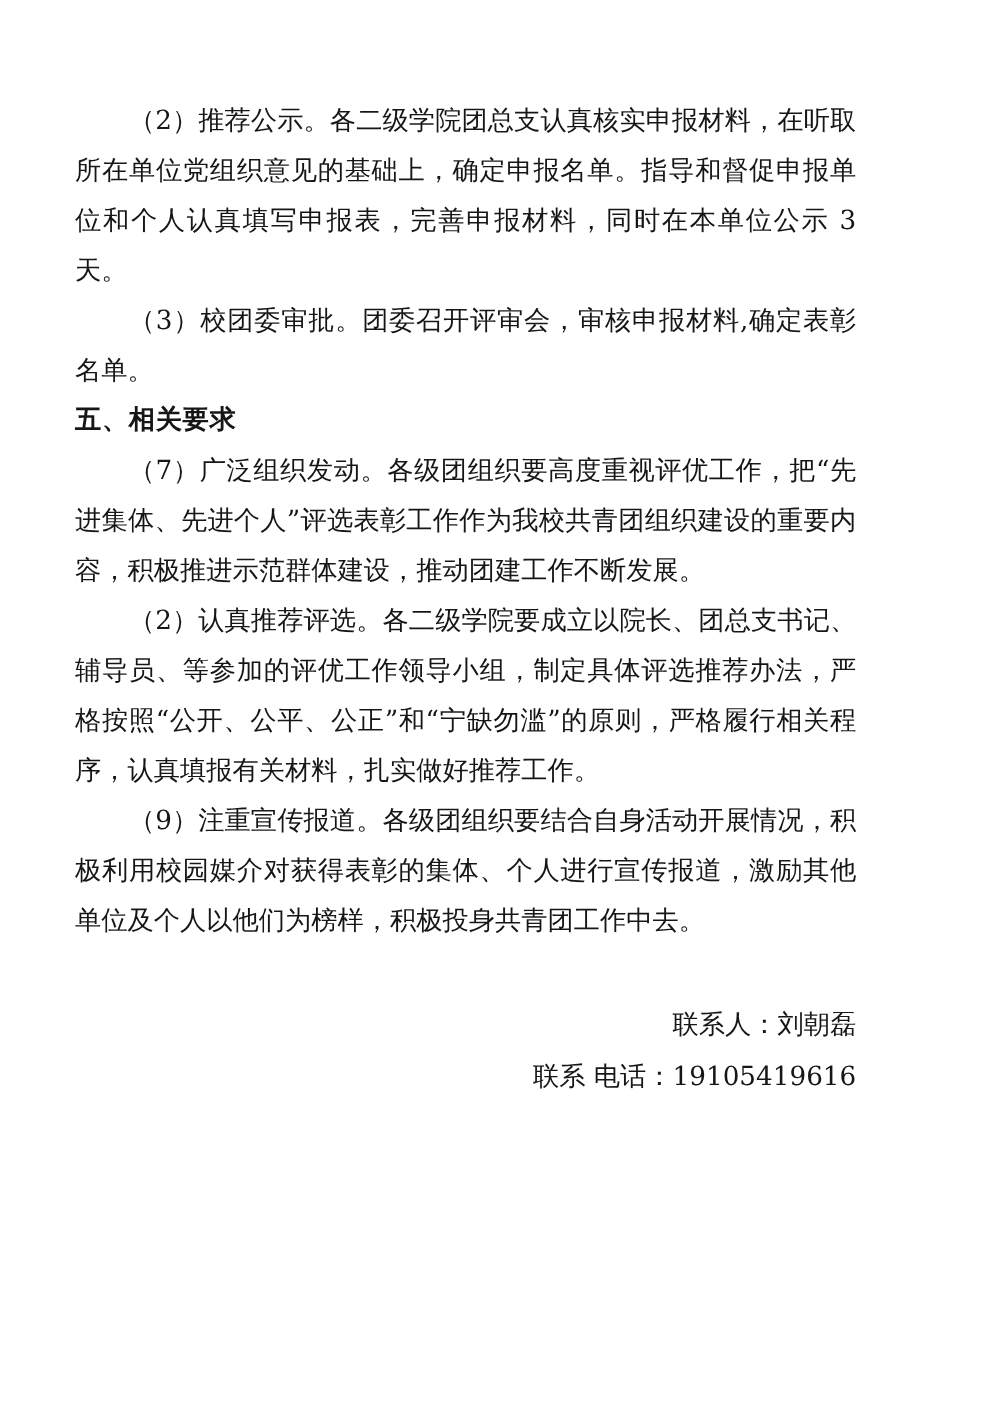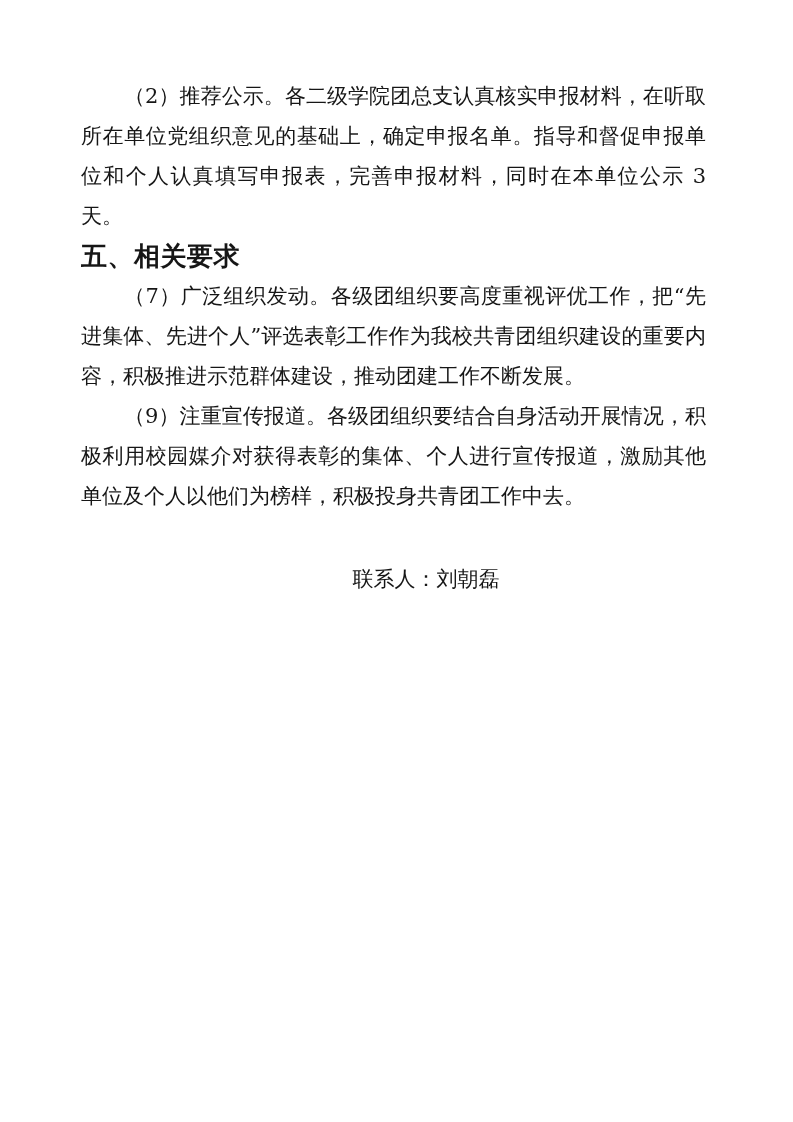--- a/index.html
+++ b/index.html
@@ -6,62 +6,65 @@
     margin: 0;
     padding: 0;
     background: #ffffff;
   }
   .page {
     position: relative;
     width: 793px;
     height: 1122px;
     background: #ffffff;
     box-sizing: border-box;
-    padding: 76px 83px 0 81px;
+    padding: 76px 83px 0 60px;
     color: #161616;
     font-family: "DejaVu Serif", "Liberation Serif", serif;
     overflow: hidden;
   }
   .doc-body {
     width: 625px;
   }
   .body-para {
     margin: 0;
     font-size: 21px;
     line-height: 40px;
     text-align: justify;
     text-justify: inter-ideograph;
     text-indent: 2.05em;
     word-break: break-all;
   }
   .section-heading {
     margin: 0;
-    font-size: 26px;
+    font-size: 21px;
     line-height: 40px;
     font-weight: 700;
     font-family: "Liberation Sans", "DejaVu Sans", sans-serif;
     text-indent: 0;
     letter-spacing: 0.5px;
   }
   .contact-line {
     margin: 0;
     font-size: 21px;
     line-height: 42px;
     text-indent: 3.1em;
-    text-align: center;
+    text-align: right;
   }
   .spacer {
     height: 42px;
   }
 </style>
 </head>
 <body>
 
 <div class="page">
   <div class="doc-body" id="doc-body">
       <p class="body-para">（2）推荐公示。各二级学院团总支认真核实申报材料，在听取所在单位党组织意见的基础上，确定申报名单。指导和督促申报单位和个人认真填写申报表，完善申报材料，同时在本单位公示 3 天。</p>
+      <p class="body-para">（3）校团委审批。团委召开评审会，审核申报材料,确定表彰名单。</p>
       <h2 class="section-heading">五、相关要求</h2>
       <p class="body-para">（7）广泛组织发动。各级团组织要高度重视评优工作，把“先进集体、先进个人”评选表彰工作作为我校共青团组织建设的重要内容，积极推进示范群体建设，推动团建工作不断发展。</p>
+      <p class="body-para">（2）认真推荐评选。各二级学院要成立以院长、团总支书记、辅导员、等参加的评优工作领导小组，制定具体评选推荐办法，严格按照“公开、公平、公正”和“宁缺勿滥”的原则，严格履行相关程序，认真填报有关材料，扎实做好推荐工作。</p>
       <p class="body-para">（9）注重宣传报道。各级团组织要结合自身活动开展情况，积极利用校园媒介对获得表彰的集体、个人进行宣传报道，激励其他单位及个人以他们为榜样，积极投身共青团工作中去。</p>
       <div class="spacer"></div>
       <p class="contact-line">联系人：刘朝磊</p>
+      <p class="contact-line">联系 电话：19105419616</p>
     </div>
 </div>
 
 </body></html>

